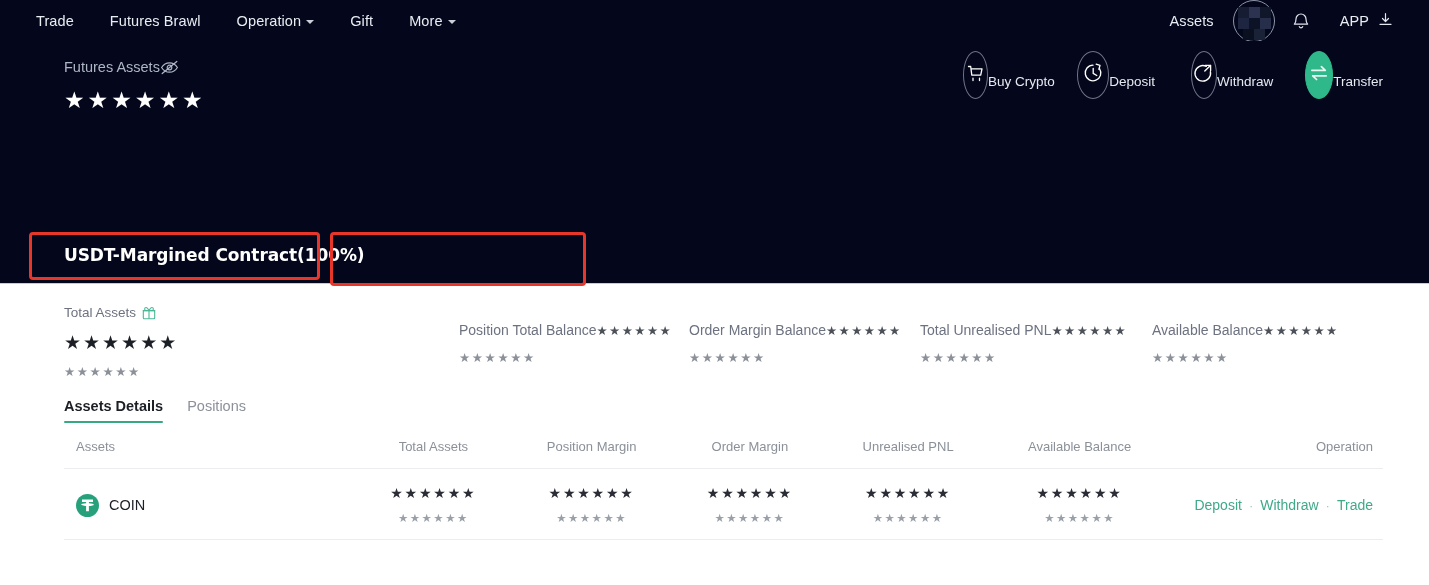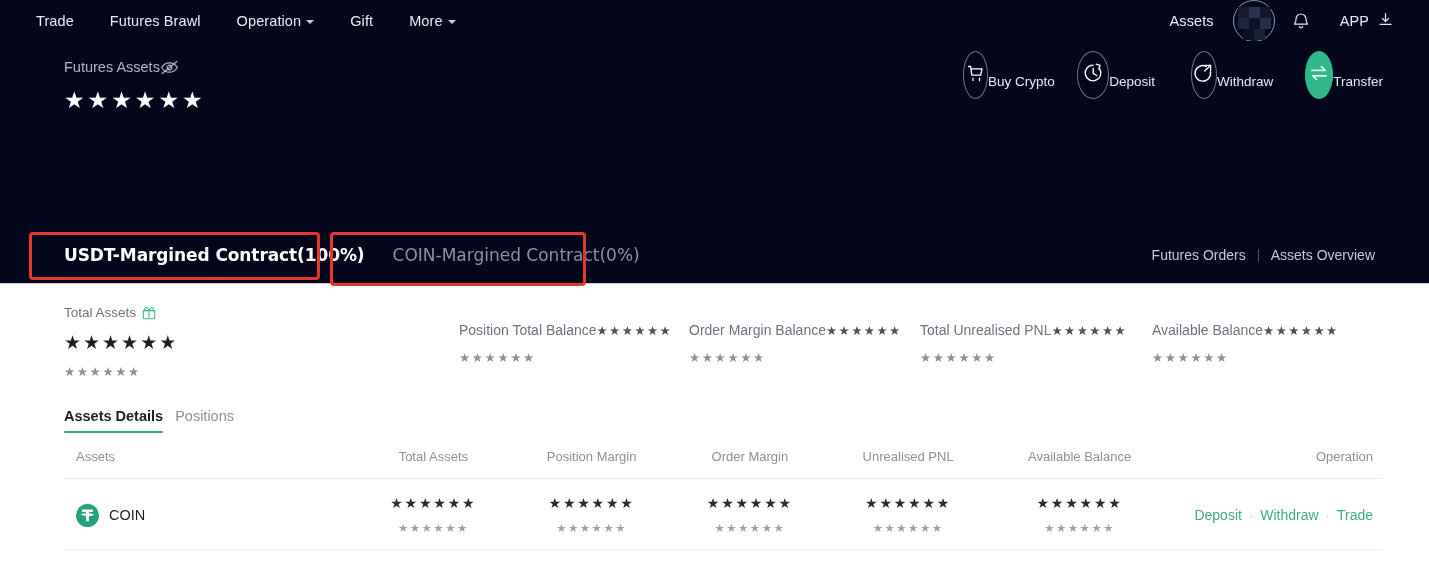--- a/index.html
+++ b/index.html
@@ -183,21 +183,21 @@
   .stat .row1 .stars{
     color:#4c5059; letter-spacing:1.4px; font-family:"DejaVu Sans", sans-serif; font-size:12.5px;
   }
   .stat .row2{
     margin-top:12px;
     color:#8b9099; font-size:12.5px; letter-spacing:1.6px;
     font-family:"DejaVu Sans", sans-serif;
   }
 
   
-  .itabs{ display:flex; align-items:flex-end; gap:12px; margin-top:12px; }
+  .itabs{ display:flex; align-items:flex-end; gap:24px; margin-top:2px; }
   .itab{
     font-size:14.5px; padding-bottom:9px; cursor:pointer; position:relative;
   }
   .itab.active{ color:#1c1f26; font-weight:700; }
   .itab.active:after{
     content:""; position:absolute; left:0; right:0; bottom:0;
     height:2.5px; background:#36a882; border-radius:2px;
   }
   .itab.inactive{ color:#8b9099; }
 
@@ -361,26 +361,20 @@
               <path d="M19.2 14.8H5.8M9.6 18.5l-3.9-3.7" stroke="#e9f7f1" stroke-width="1.7" stroke-linecap="round" stroke-linejoin="round"></path>
             </svg>
           </span>
         </div>
         <div class="act-label">Transfer</div>
       </div>
     </div>
 
     <div class="ctabs">
       <div class="ctab active">USDT-Margined Contract(100%)</div>
-      <div class="ctab inactive">COIN-Margined Contract(0%)</div>
-      <div class="ctabs-right">
-        <span>Futures Orders</span>
-        <i class="vsep"></i>
-        <span>Assets Overview</span>
-      </div>
     </div>
   </div>
 </div>
 
 <div class="divider-top"></div>
 
 <div class="light">
   <div class="light-inner">
 
     <div class="summary">

